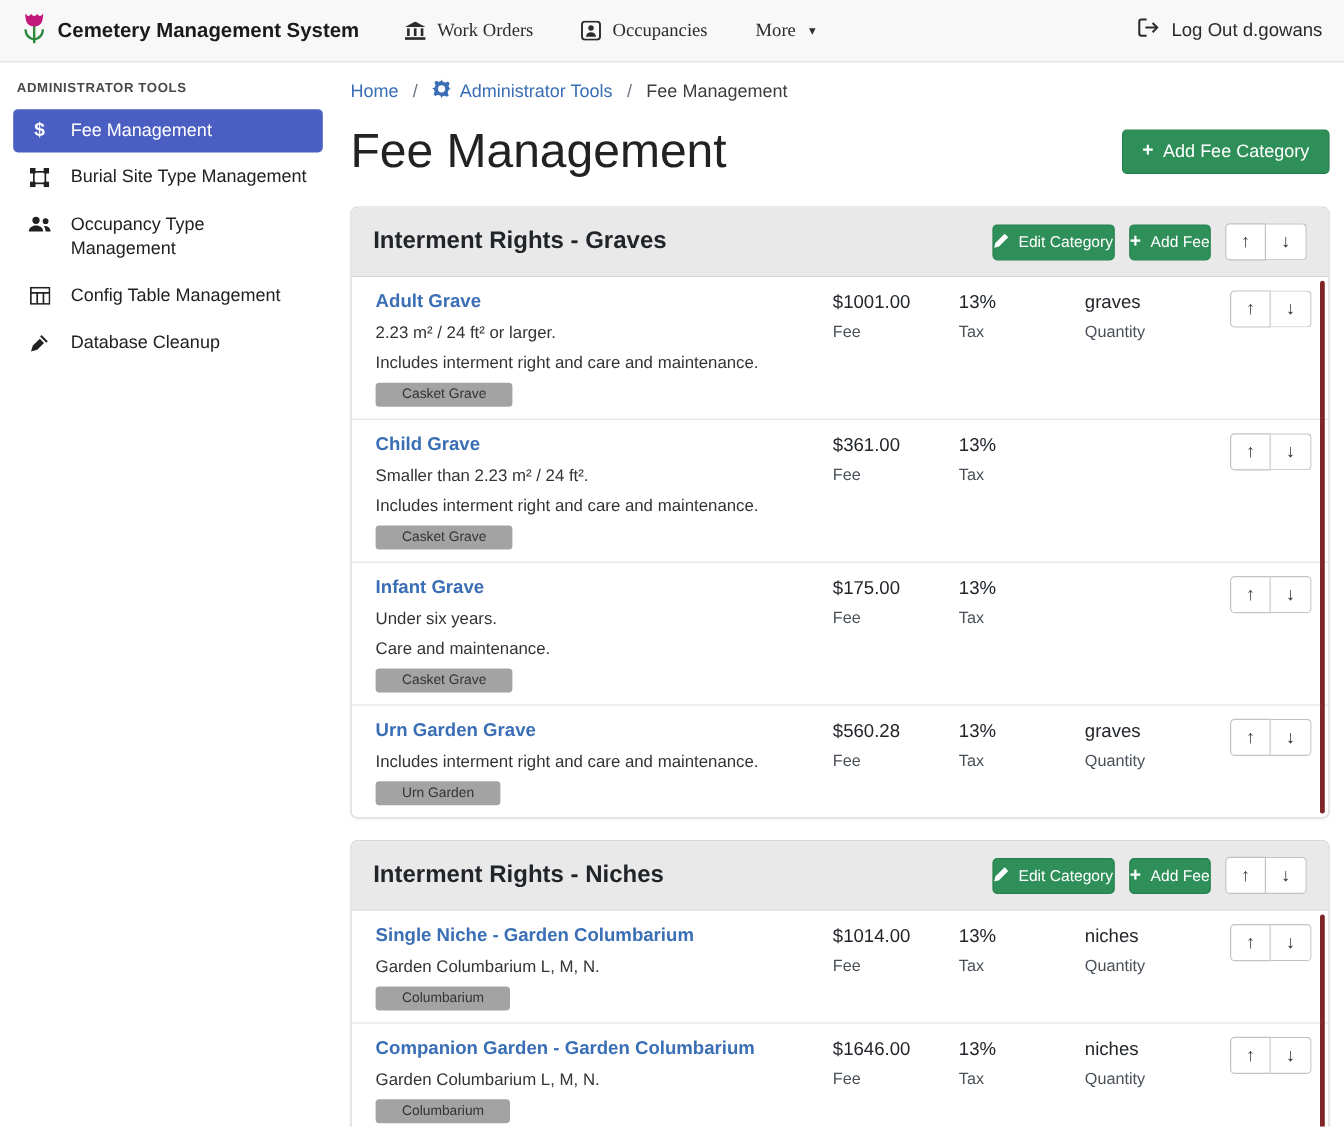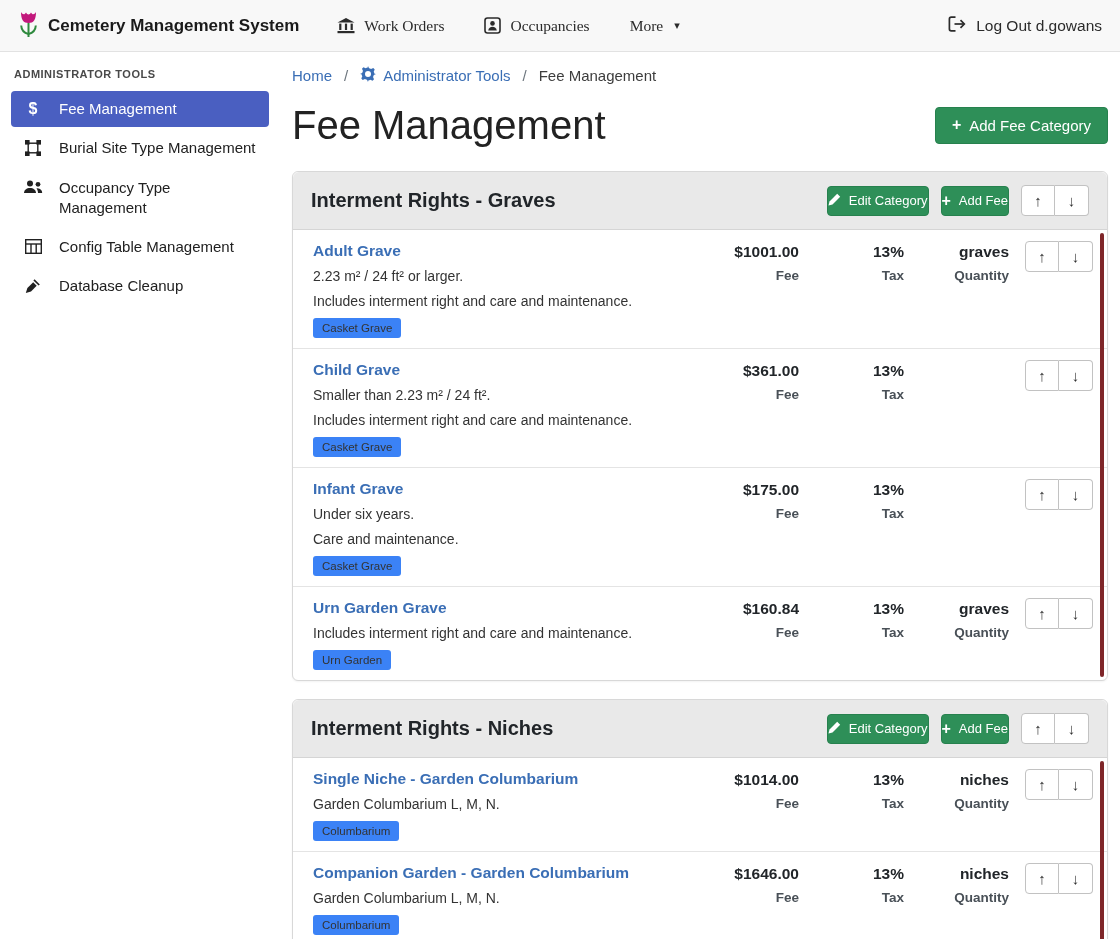--- a/index.html
+++ b/index.html
@@ -60,23 +60,23 @@
   .card-body { position:relative; border-radius:0 0 6px 6px; }
   .scrollbar { position:absolute; top:3px; bottom:3px; right:3px; width:4px;
     background:#7f2629; border-radius:2px; }
 
   .fee-row { display:flex; align-items:flex-start; padding:11px 12px 10px 20px; border-bottom:1px solid #e4e4e4; }
   .fee-row:last-child { border-bottom:none; }
   .fee-main { flex:1; padding-right:8px; }
   .fee-name { display:inline-block; color:#3a6eb5; font-weight:700; font-size:15.5px;
     line-height:20px; margin-bottom:5px; text-decoration:none; cursor:pointer; }
   .fee-desc { font-size:14px; color:#333; line-height:20px; margin-bottom:5px; }
-  .badge { display:inline-block; background:#3b82f6; color:#333; font-size:11.5px;
-    padding:4px 9px; border-radius:3px; margin-top:2px; }
-  .col { width:105px; text-align:right; padding-top:1px;font-weight:bold; }
+  .badge { display:inline-block; background:#a3a3a3; color:#333; font-size:11.5px;
+    padding:4px 22px; border-radius:3px; margin-top:2px; }
+  .col { width:105px; text-align:left; padding-top:1px; }
   .col-value { font-size:15.5px; color:#212529; line-height:20px; }
   .col-label { font-size:13.5px; color:#495057; margin-top:6px; }
   .row-arrows { width:86px; justify-content:flex-end; padding-right:2px; }
 </style>
 </head>
 <body>
 
 <nav class="navbar">
   <div class="brand-wrap">
     <span>
@@ -339,21 +339,21 @@
 
   <div class="fee-row">
     <div class="fee-main">
       <a class="fee-name">Urn Garden Grave</a>
       <div class="fee-descs">
                     <div class="fee-desc">Includes interment right and care and maintenance.</div>
                   </div>
       <div><span class="badge">Urn Garden</span></div>
     </div>
     <div class="col">
-      <div class="col-value fee-amount">$160.84</div>
+      <div class="col-value fee-amount">$560.28</div>
       <div class="col-label">Fee</div>
     </div>
     <div class="col">
       <div class="col-value fee-tax">13%</div>
       <div class="col-label">Tax</div>
     </div>
     <div class="col">
       <div class="col-value fee-qty">graves</div>
       <div class="col-label qty-label">Quantity</div>
     </div>

